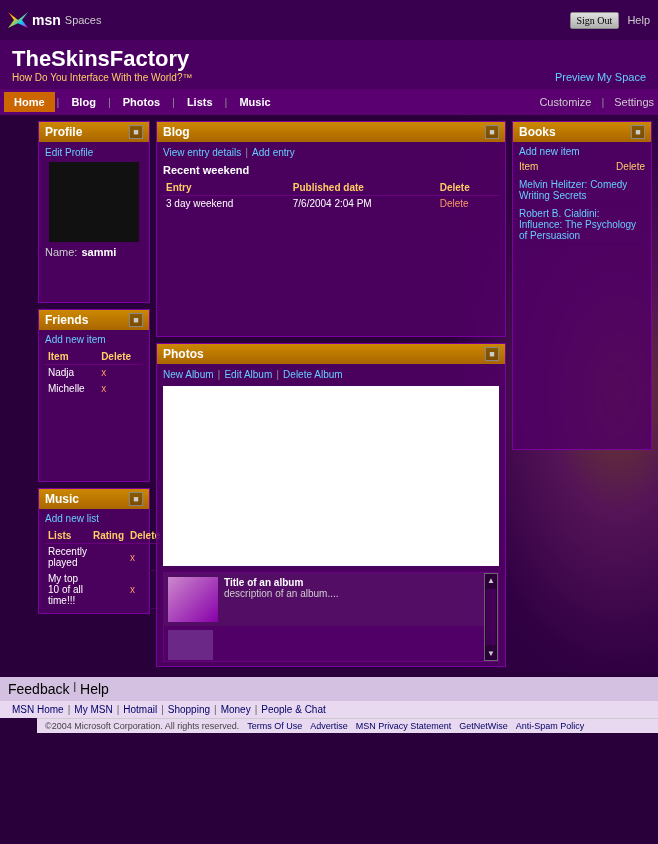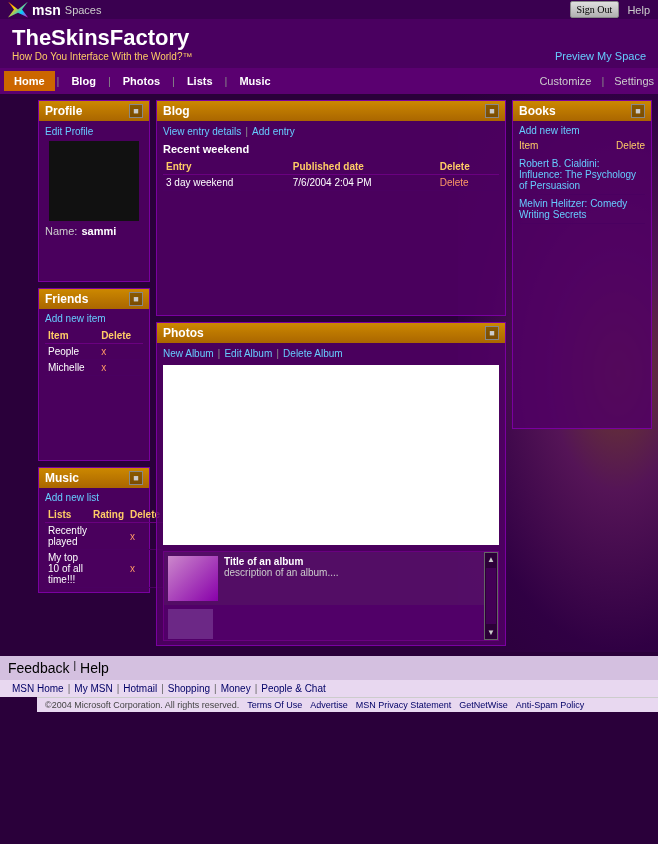--- a/index.html
+++ b/index.html
@@ -13,21 +13,21 @@
       overflow-x: hidden;
     }
 
     
     #top-bar {
       background: #3a0050;
       display: flex;
       align-items: center;
       justify-content: space-between;
       padding: 4px 8px;
-      height: 19px;
+      height: 40px;
     }
     #msn-logo {
       display: flex;
       align-items: center;
       gap: 4px;
     }
     #msn-logo-text {
       color: #fff;
       font-weight: bold;
       font-size: 13px;
@@ -397,21 +397,21 @@
         <a class="add-new-link">Add new item</a>
         <table class="panel-table">
           <thead>
             <tr>
               <th>Item</th>
               <th>Delete</th>
             </tr>
           </thead>
           <tbody>
             <tr class="table-row">
-              <td>People</td>
+              <td>Nadja</td>
               <td><a class="delete-link">x</a></td>
             </tr>
             <tr class="table-row">
               <td>Michelle</td>
               <td><a class="delete-link">x</a></td>
             </tr>
           </tbody>
         </table>
         <div style="height:80px;"></div>
       </div>
@@ -531,22 +531,22 @@
       <div class="panel-header">
         <span class="panel-title">Books</span>
         <div class="panel-expand">■</div>
       </div>
       <div class="panel-body">
         <a class="add-new-link">Add new item</a>
         <div style="display:flex;justify-content:space-between;margin-bottom:4px;">
           <span style="color:#ffcc66;font-size:10px;">Item</span>
           <span style="color:#ffcc66;font-size:10px;">Delete</span>
         </div>
+        <a class="books-item">Melvin Helitzer: Comedy Writing Secrets</a>
         <a class="books-item">Robert B. Cialdini: Influence: The Psychology of Persuasion</a>
-        <a class="books-item">Melvin Helitzer: Comedy Writing Secrets</a>
         <div style="height:200px;"></div>
       </div>
     </div>
 
   </div>
 
 </div>
 
 <div id="try-bar">
   <div class="feedback-links">

